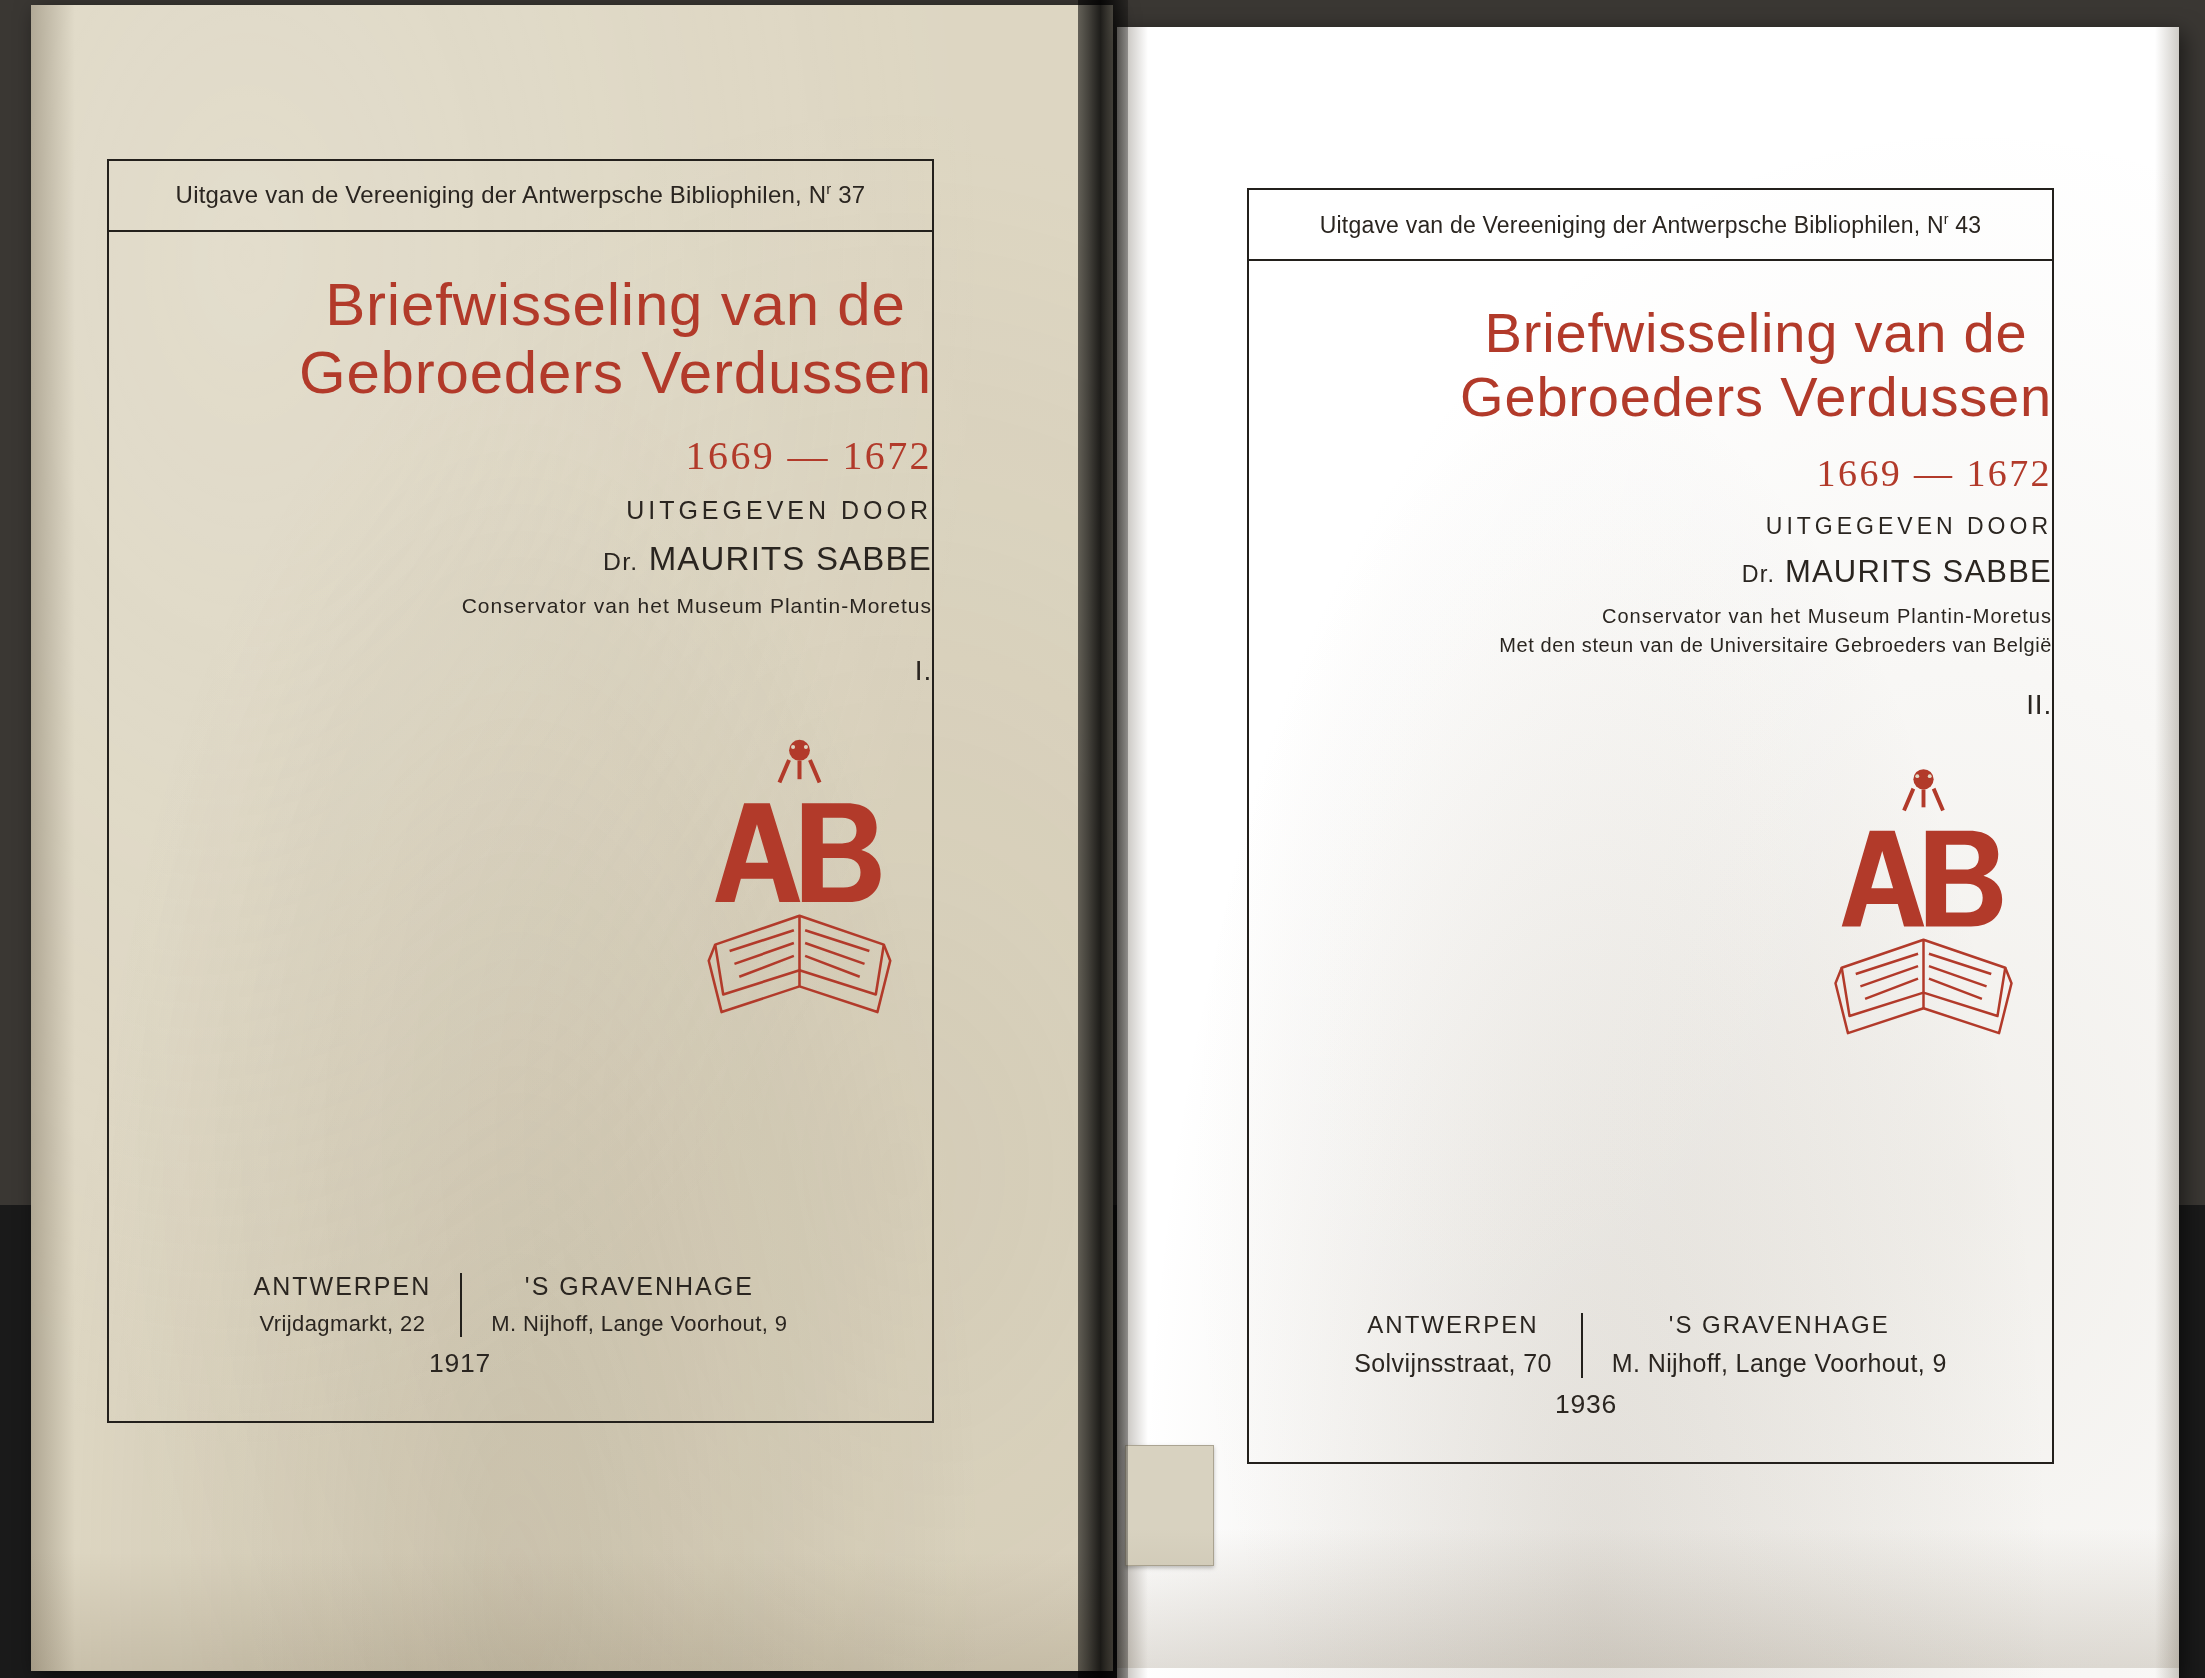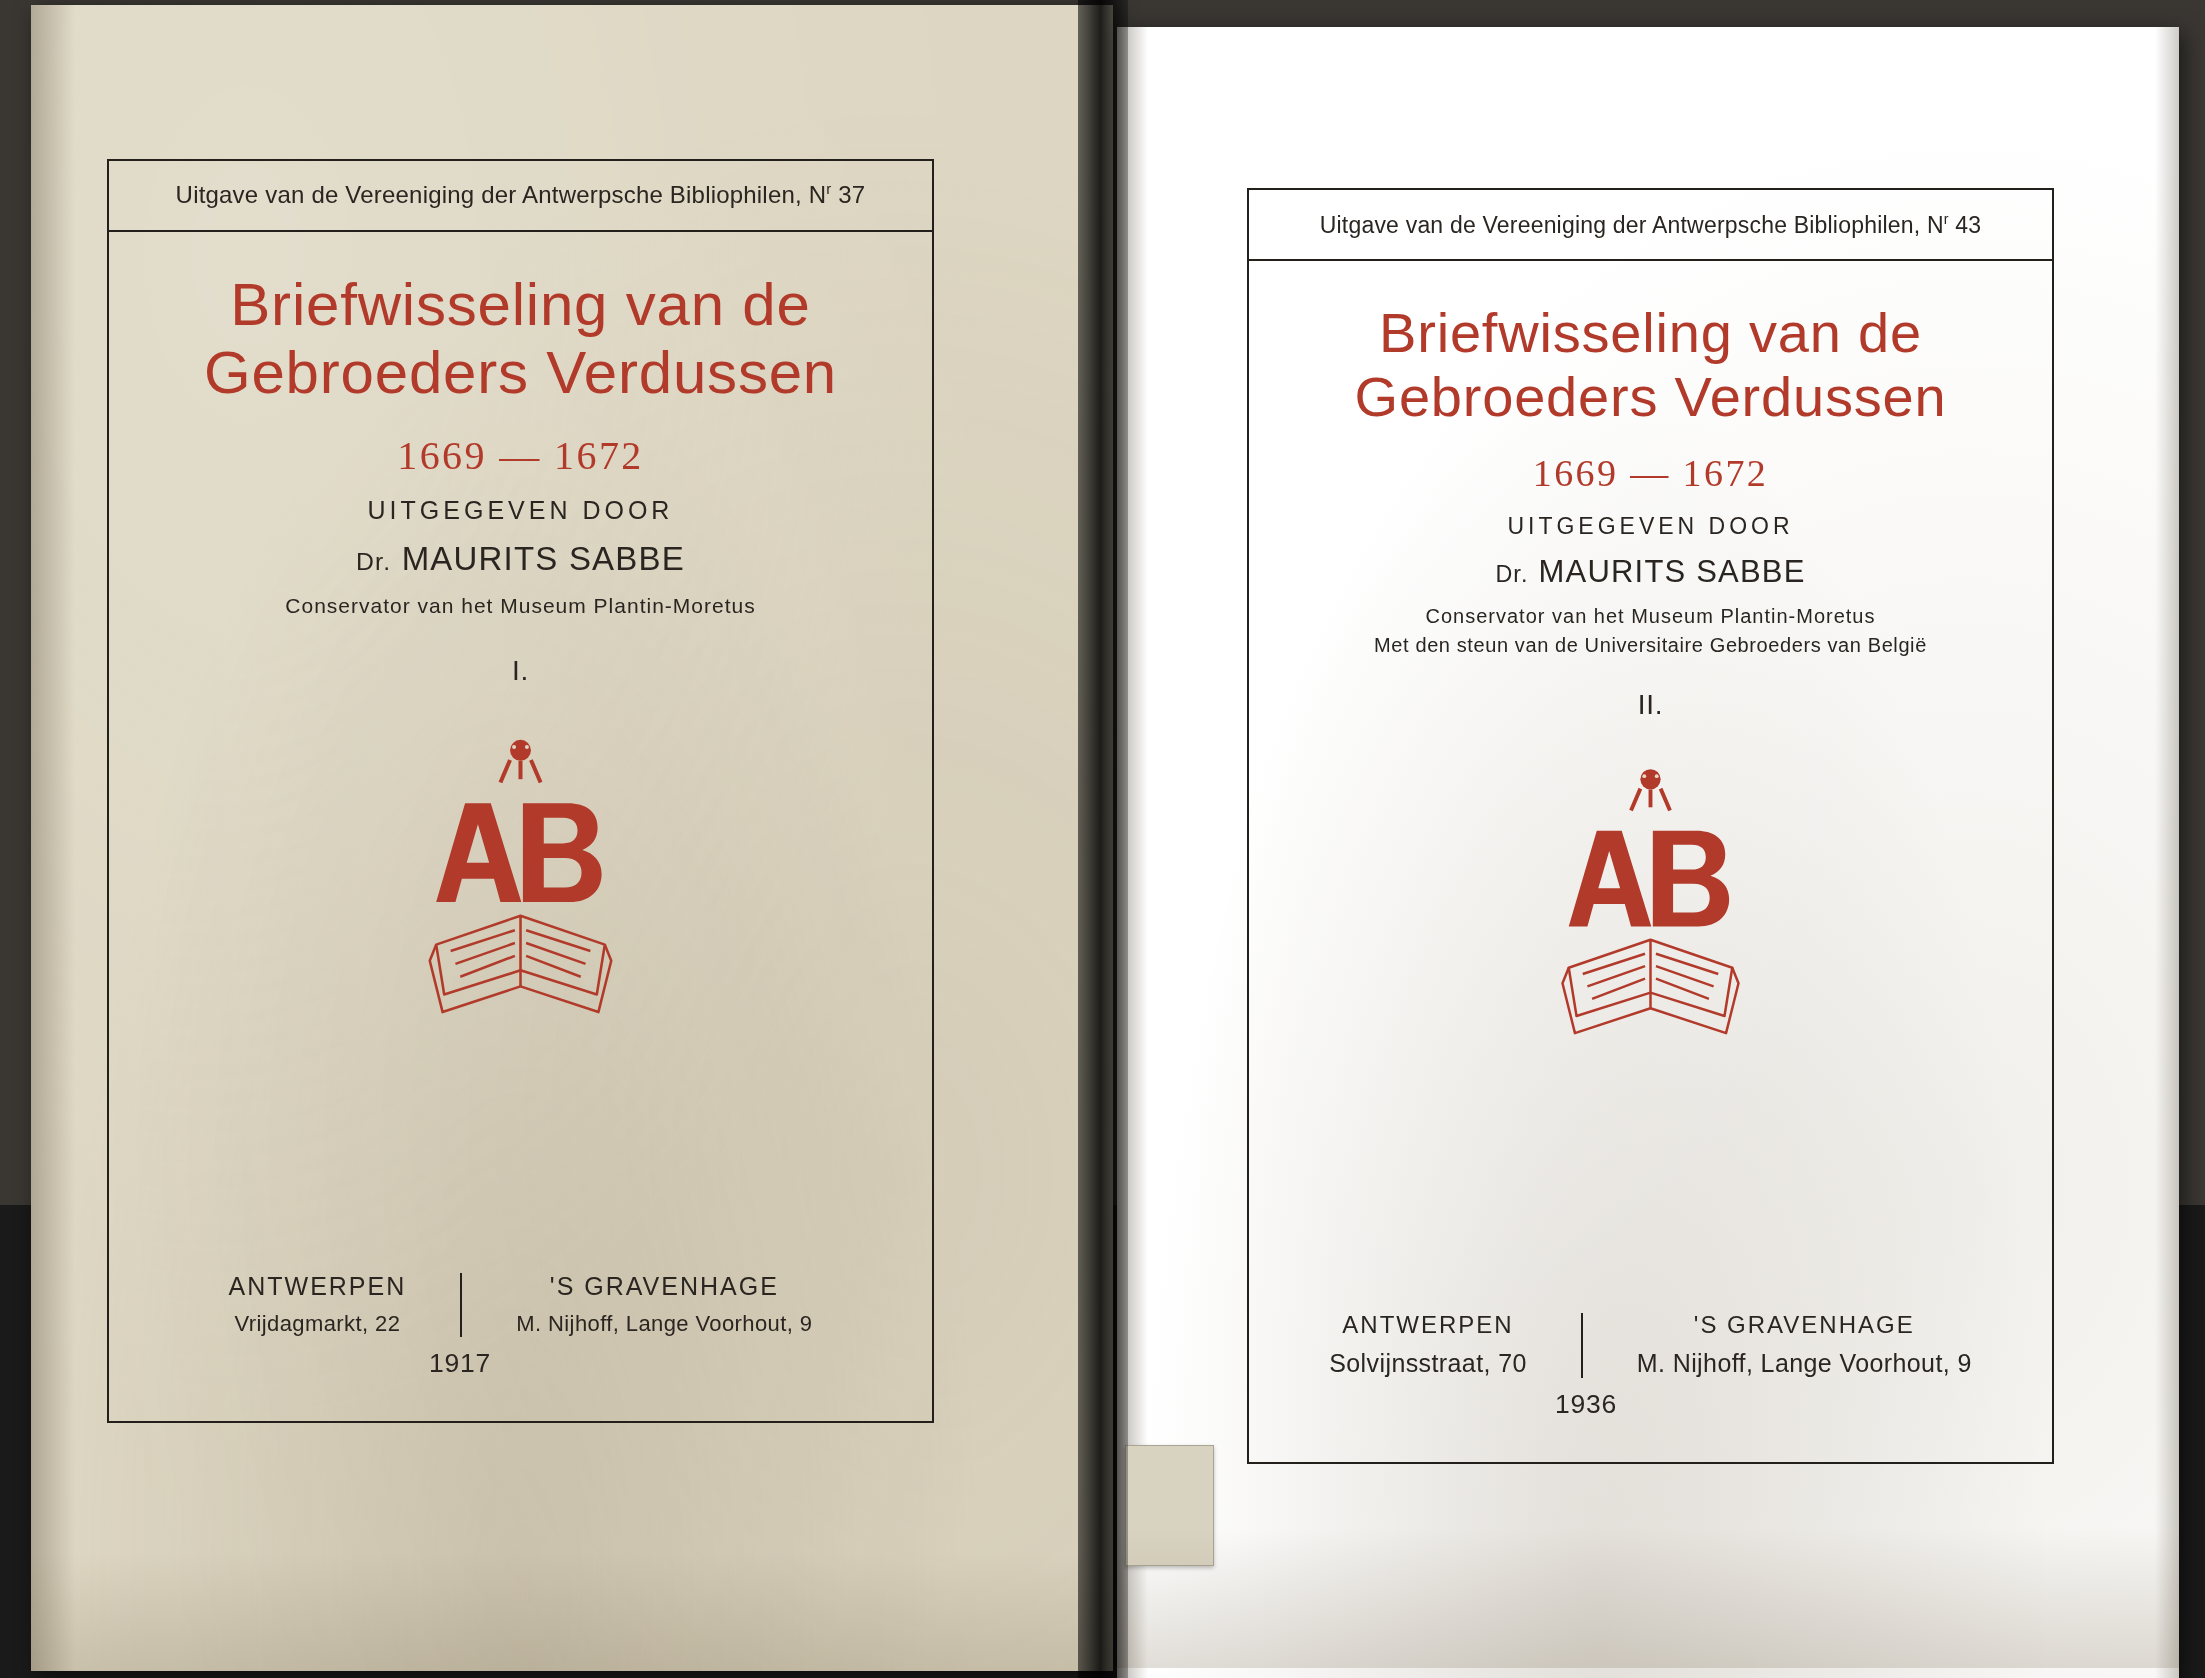--- a/index.html
+++ b/index.html
@@ -105,21 +105,21 @@
     font-size: 0.62em;
     vertical-align: super;
   }
 
   .frame-body {
     position: relative;
     box-sizing: border-box;
     height: calc(100% - 71px);
     display: flex;
     flex-direction: column;
-    align-items: center;
+    align-items: flex-end;
   }
 
   
   .title {
     color: #b23a2a;
     font-family: "Liberation Sans", sans-serif;
     font-size: 60px;
     line-height: 1.14;
     text-align: center;
     letter-spacing: 0.8px;
@@ -194,21 +194,20 @@
     right: 0;
     bottom: 42px;
     display: flex;
     flex-direction: column;
     align-items: center;
   }
   .imprint-row {
     display: flex;
     align-items: stretch;
     justify-content: center;
-    gap: 25px;
   }
   .imprint-col {
     text-align: center;
     color: #2a2520;
     padding: 0 24px;
   }
   .imprint-col .city {
     font-size: 25px;
     letter-spacing: 2px;
   }

